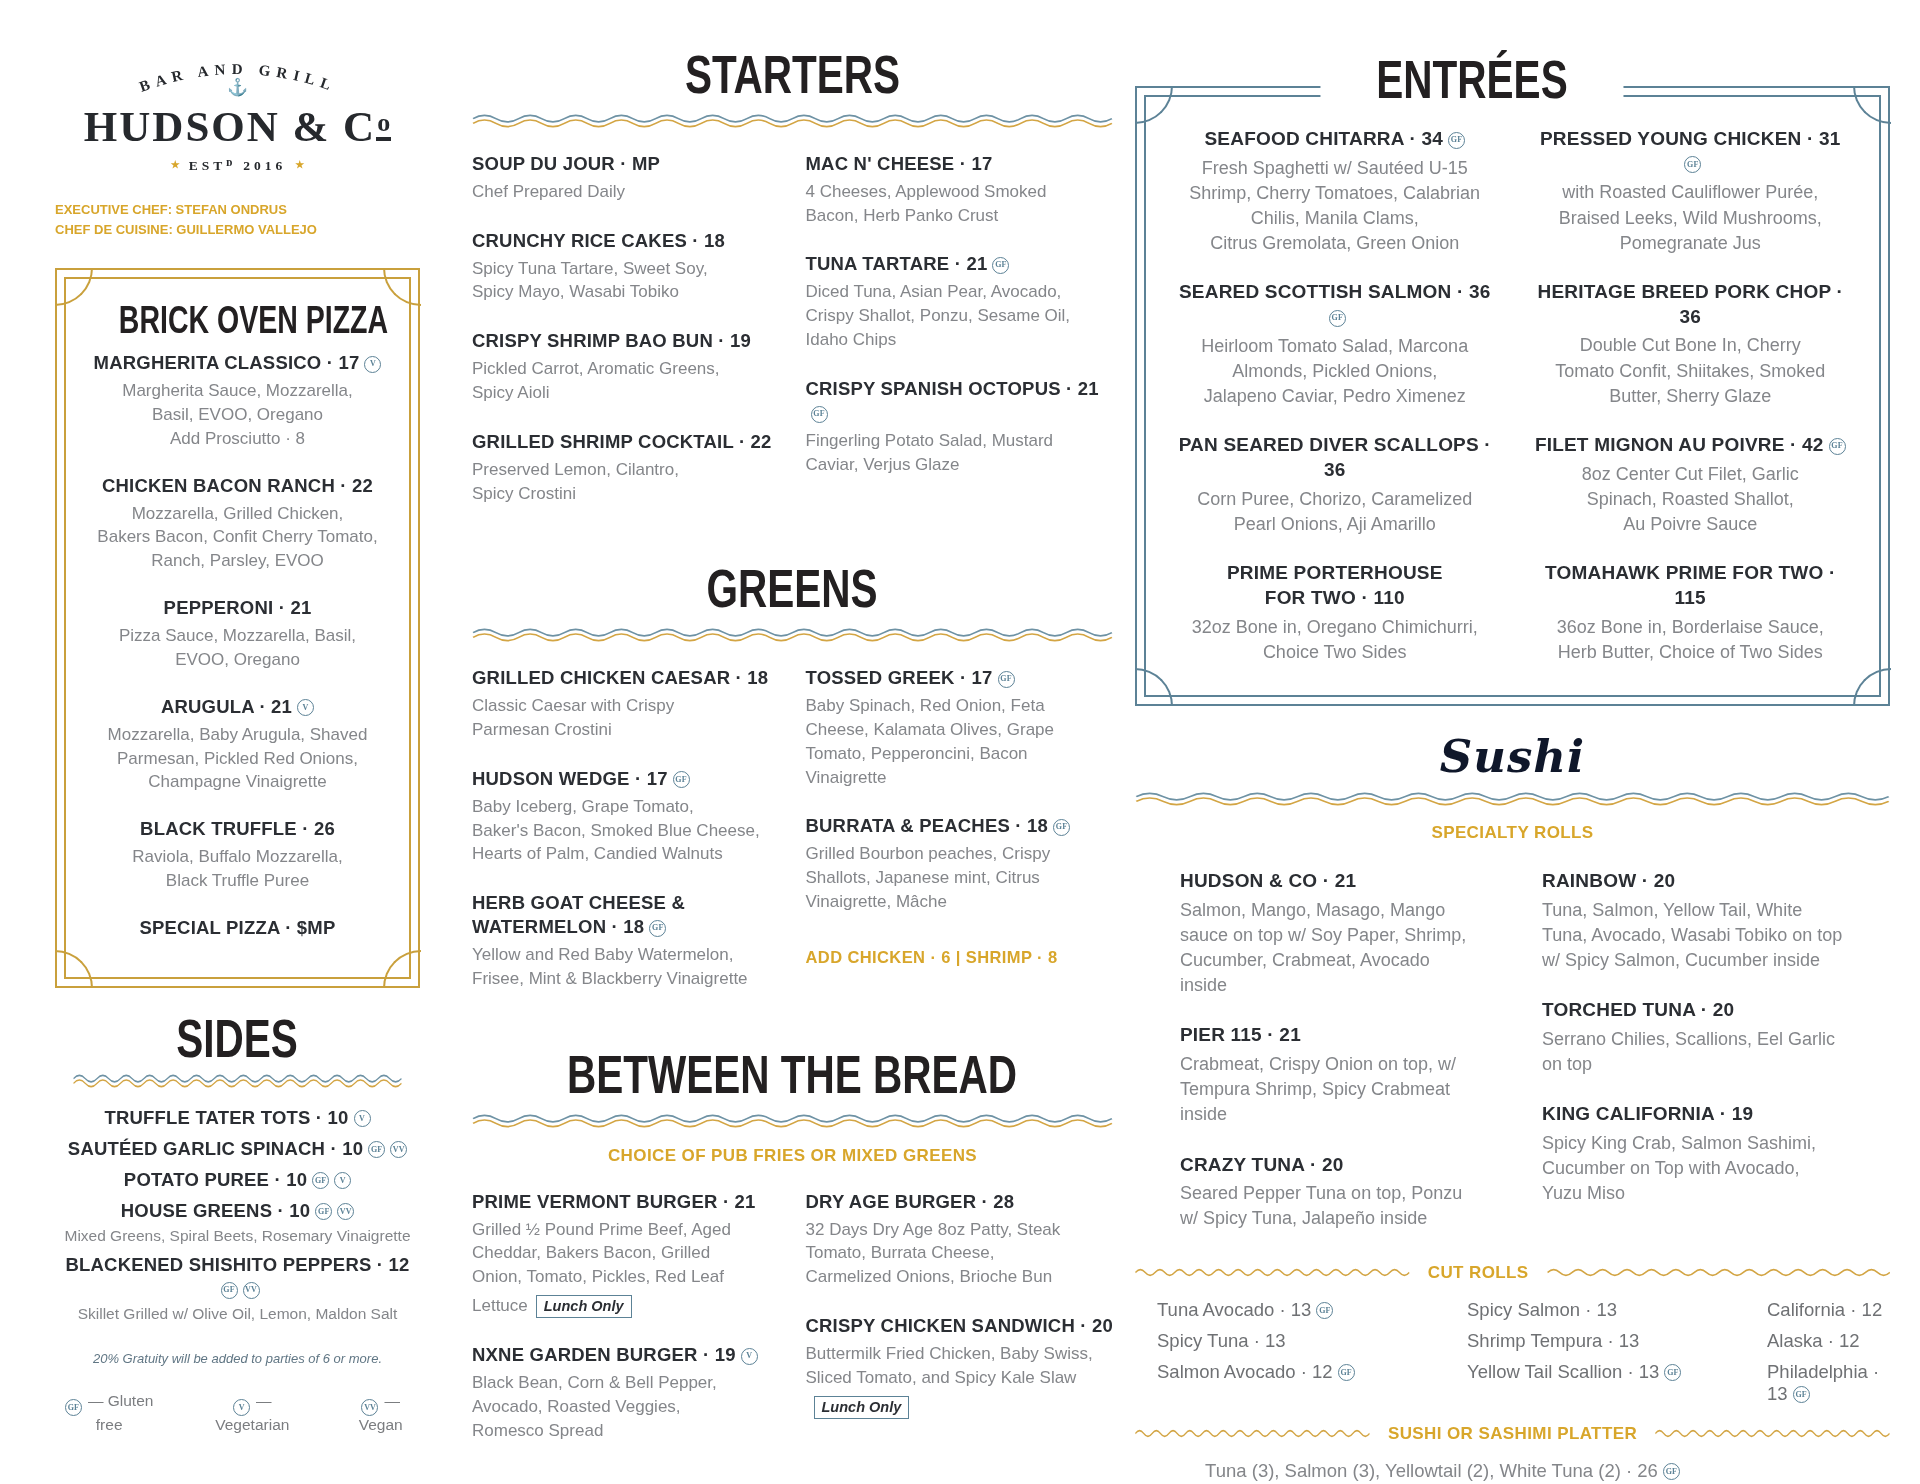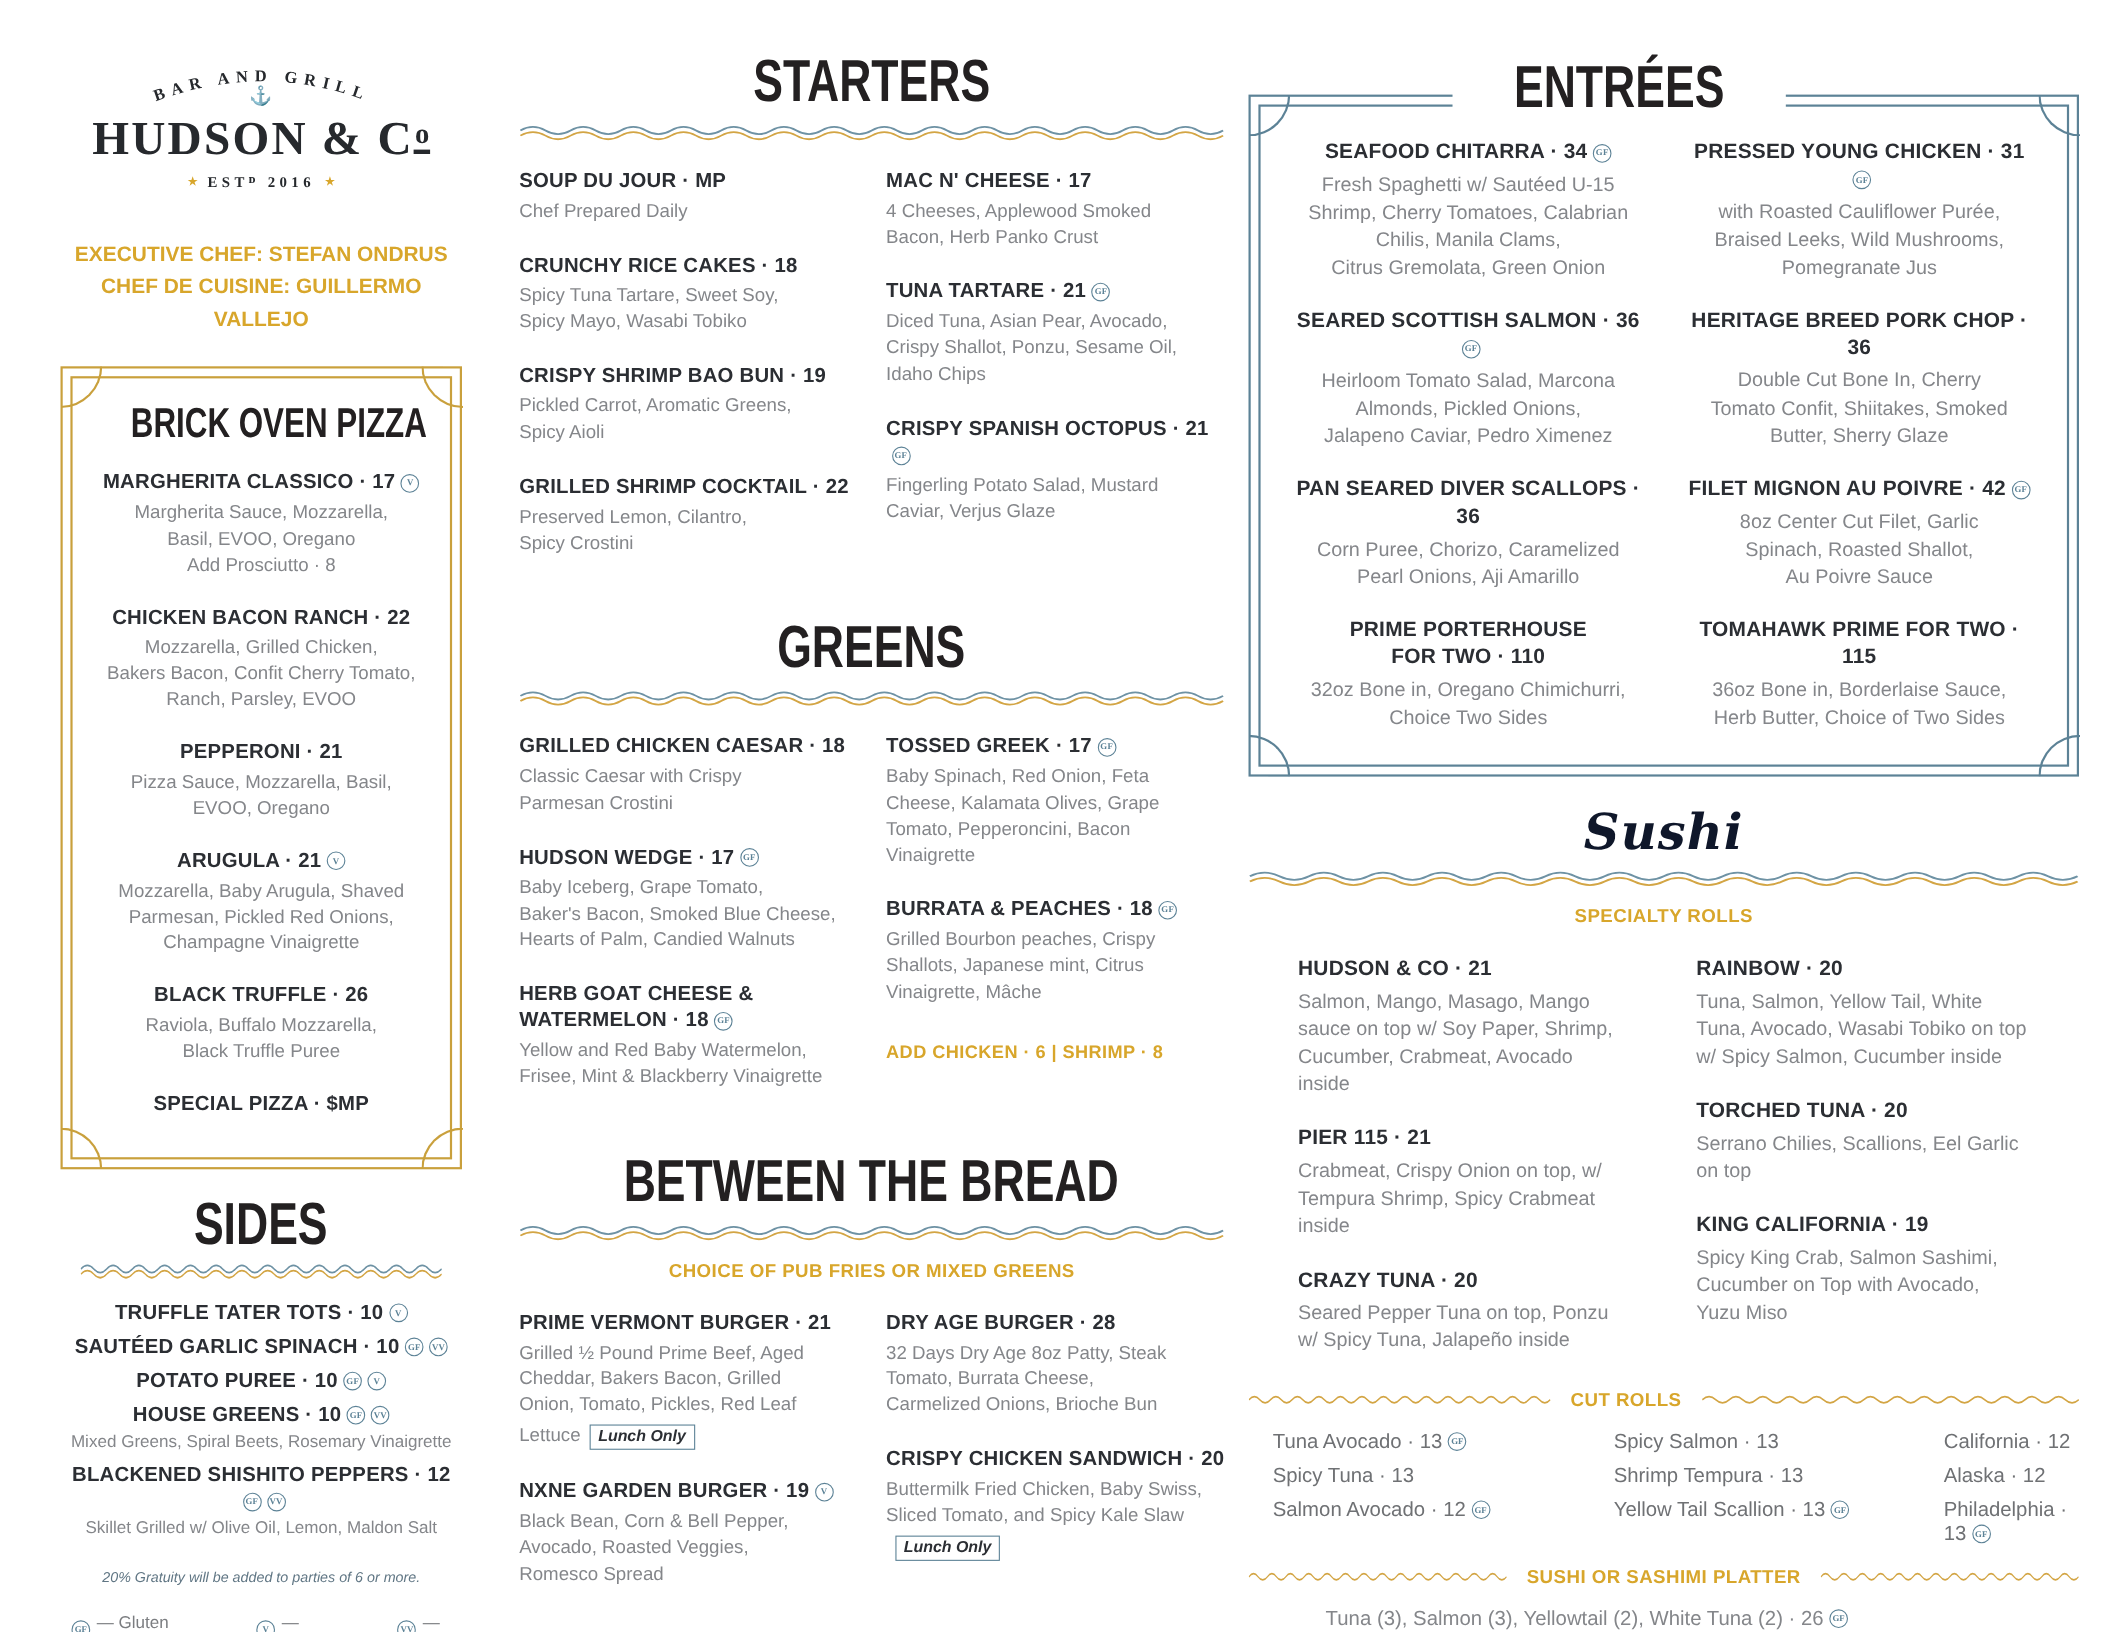--- a/index.html
+++ b/index.html
@@ -52,24 +52,24 @@
   
   .col-left{padding-top:50px;}
   .logo{position:relative;text-align:center;}
   .logo svg{display:block;margin:0 auto;}
   .arc-text{font-family:"Liberation Serif",serif;font-weight:bold;font-size:15px;letter-spacing:6px;fill:#26292D;}
   .anchor{position:absolute;top:27px;left:50%;transform:translateX(-50%);font-size:17px;color:#26292D;}
   .brand{font-family:"Liberation Serif",serif;font-weight:bold;font-size:43px;letter-spacing:2px;color:#26292D;margin-top:-4px;}
   .brand .small-o{font-size:26px;vertical-align:10px;border-bottom:4px solid #26292D;padding:0 1px;letter-spacing:0;}
   .est{font-family:"Liberation Serif",serif;font-weight:bold;font-size:13.5px;letter-spacing:4px;color:#26292D;margin-top:7px;}
   .est .star{color:var(--goldtext);font-size:10px;vertical-align:2px;letter-spacing:0;margin:0 9px;}
-  .chefs{margin-top:43px;text-align:center;color:var(--goldtext);font-weight:bold;font-size:19px;line-height:1.55;}
+  .chefs{margin-top:26px;text-align:left;color:var(--goldtext);font-weight:bold;font-size:13px;line-height:1.55;}
   .pizza-frame{margin-top:28px;}
   .pizza-frame .inner{padding:22px 8px 14px;text-align:center;}
-  .pizza-frame .sec-title{margin-bottom:20px;}
+  .pizza-frame .sec-title{margin-bottom:10px;}
   .pizza-frame .desc{font-size:17px;}
   .col-left .items.centered .item{margin-bottom:23px;}
 
   .sides{margin-top:22px;text-align:center;}
   .sides .wave{margin:6px 18px 18px;}
   .sides .item{margin-bottom:7px;}
   .sides .iname{margin-bottom:2px;}
   .sides .desc{font-size:15.5px;}
   .gratuity{color:#607684;font-style:italic;font-size:13px;margin:26px 0 0;}
   .legend{display:flex;justify-content:center;align-items:center;gap:36px;margin-top:26px;color:#7B7D80;font-size:15.5px;}

